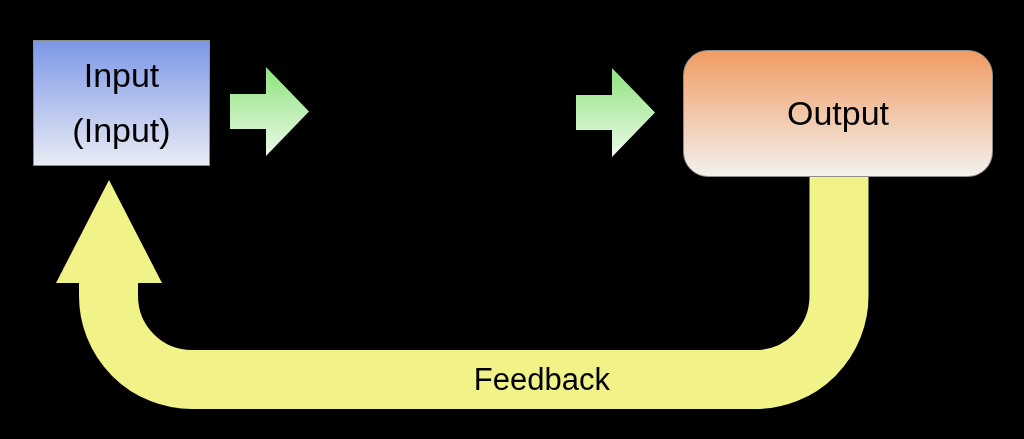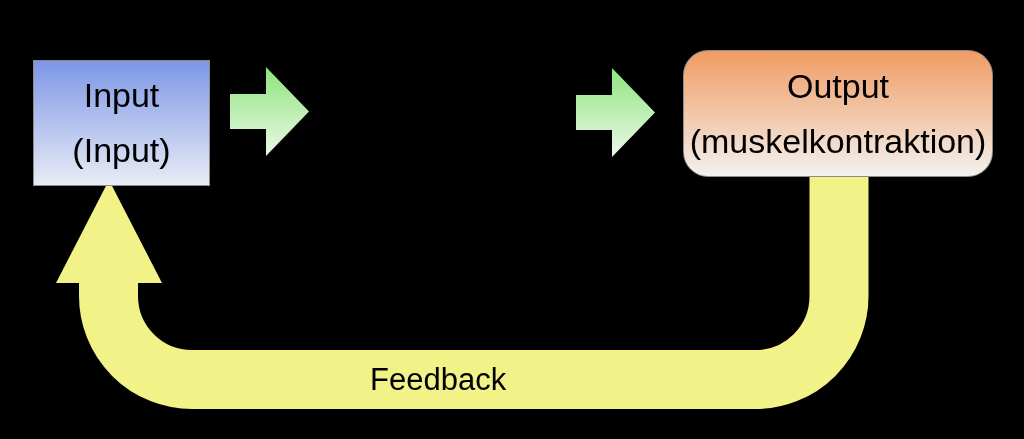--- a/index.html
+++ b/index.html
@@ -33,37 +33,37 @@
     align-items: center;
     justify-content: center;
     text-align: center;
     color: #000;
     font-size: 34px;
     line-height: 55px;
     white-space: nowrap;
   }
   .node-input {
     left: 33px;
-    top: 60px;
+    top: 40px;
     width: 177px;
     height: 126px;
   }
   .node-output {
     left: 683px;
     top: 50px;
     width: 310px;
     height: 127px;
     border-radius: 25px;
   }
   .feedback-label {
     position: absolute;
     left: 370px;
     top: 364px;
     width: 240px;
-    text-align: left;
+    text-align: right;
     font-size: 31px;
     line-height: 31px;
     color: #000;
   }
 </style>
 </head>
 <body>
 
 <div class="stage">
 
@@ -82,18 +82,17 @@
     <polygon points="576,95 612,95 612,68 655,112.5 612,157 612,130 576,130" fill="url(#greenGrad)"></polygon>
   </svg>
 
   <div class="node-box node-input" style="--c1: #7d97e6; --c2: #e9ecf5;">
     <div>Input</div>
     <div>(Input)</div>
   </div>
 
   <div class="node-box node-output" style="--c1: #f09c63; --c2: #f3f1ee;">
     <div>Output</div>
-    <div>(muskelkontraktion)</div>
   </div>
 
   <div class="feedback-label">Feedback</div>
 
 </div>
 
 </body></html>

